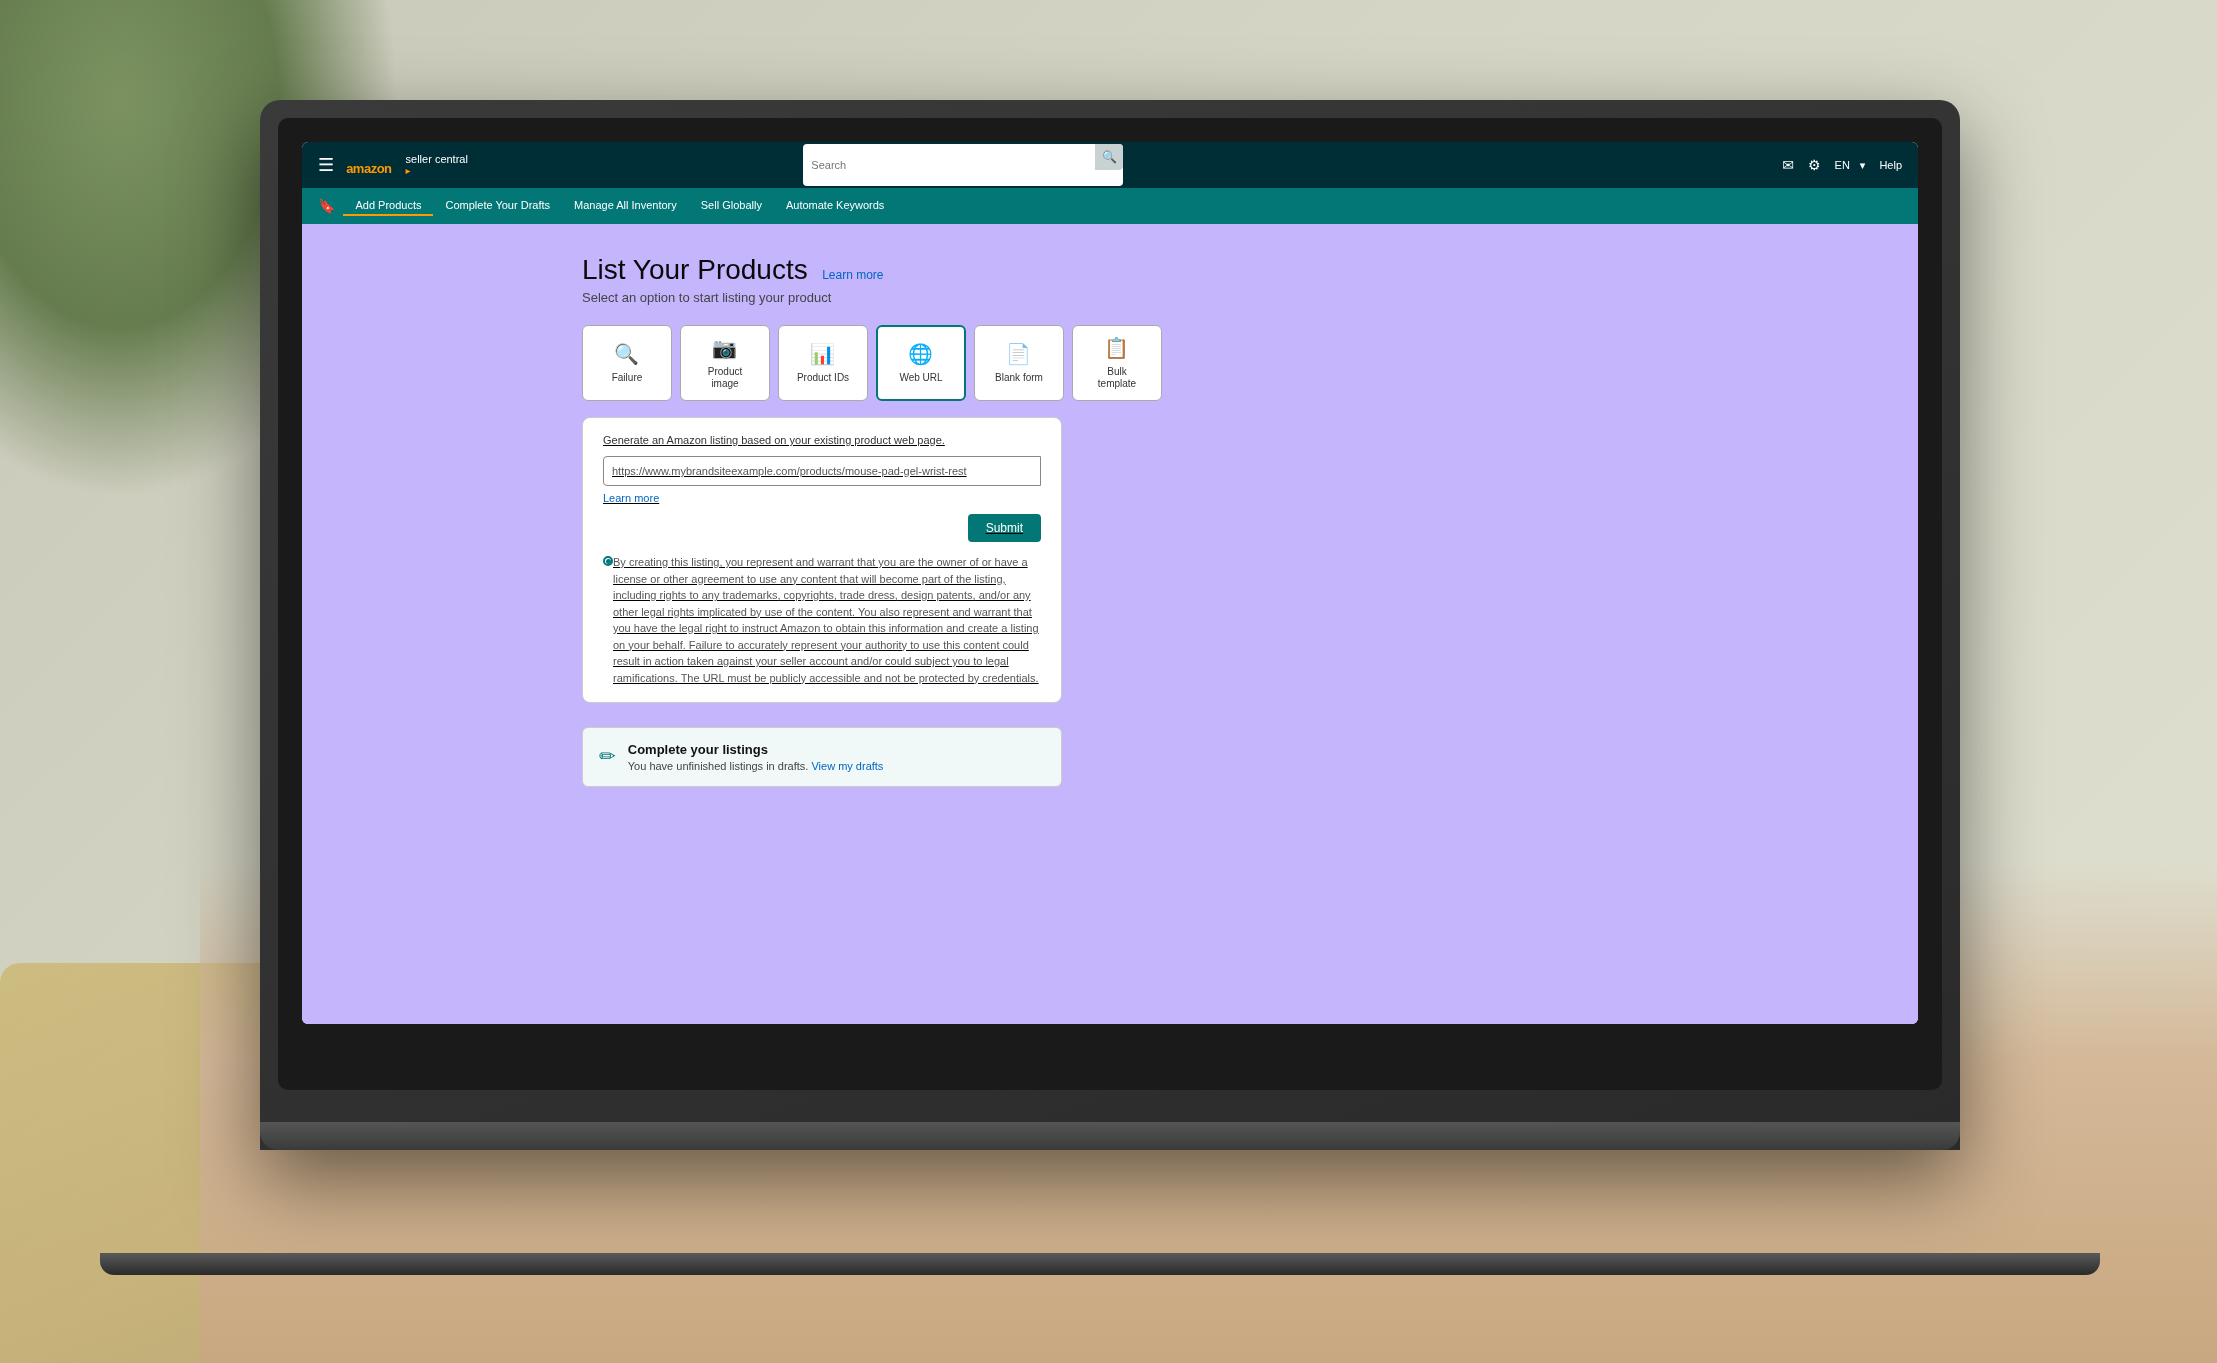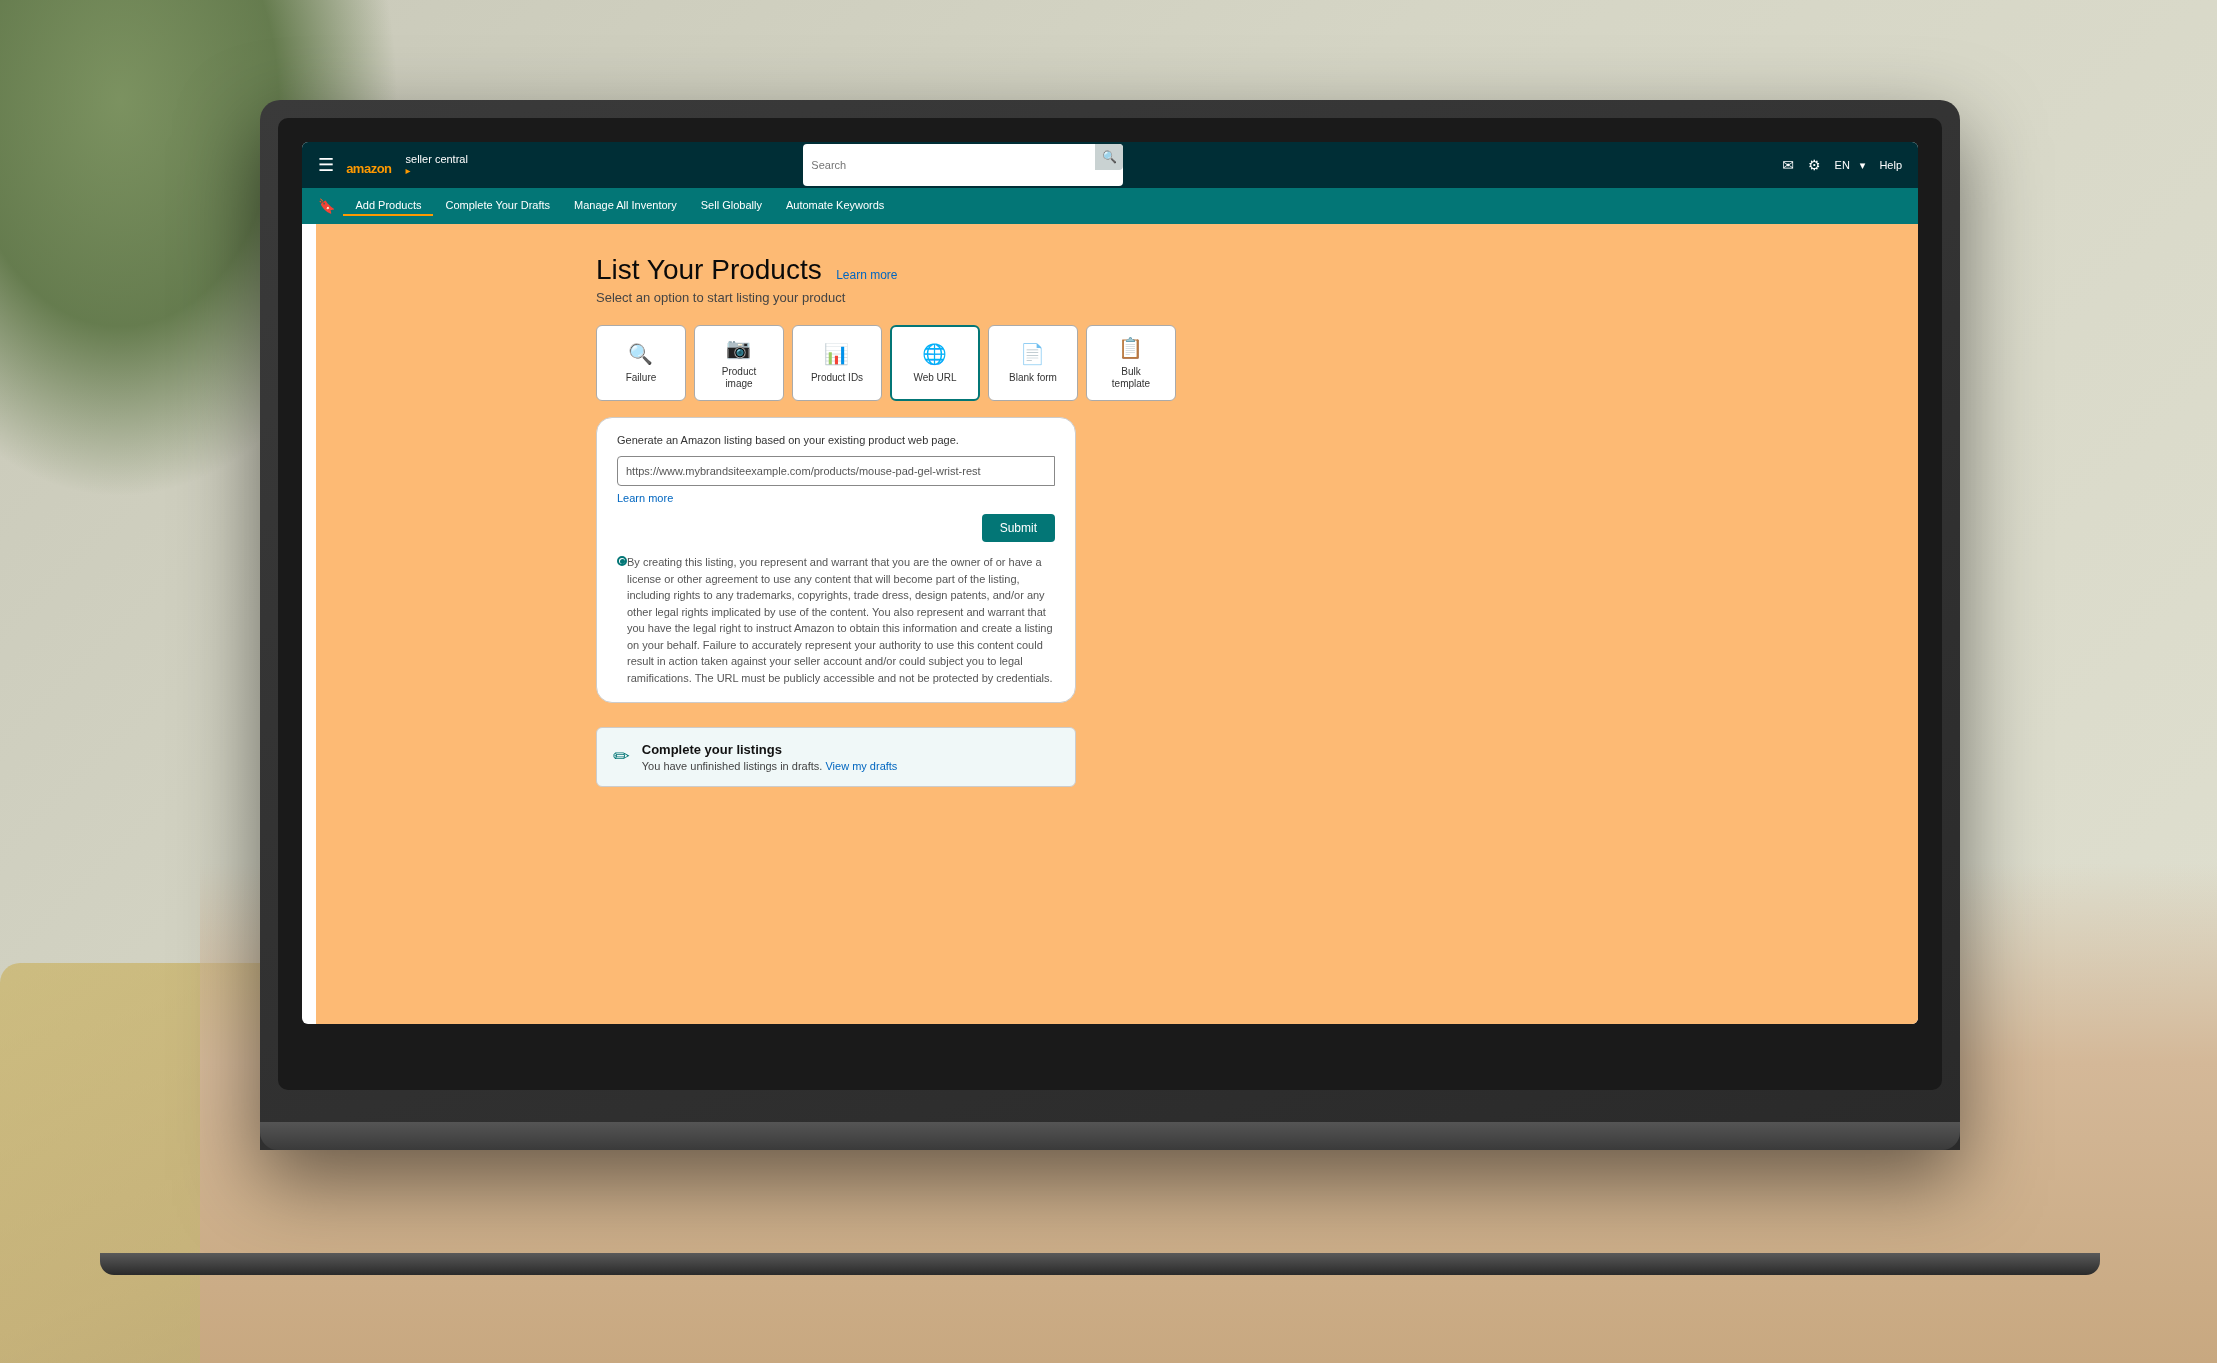--- a/index.html
+++ b/index.html
@@ -217,27 +217,26 @@
       border-bottom: 2px solid transparent;
       white-space: nowrap;
     }
 
     .nav-item.active {
       border-bottom: 2px solid #ff9900;
     }
 
     
     .main-content {
-      background: #fdba74;
+      background: #c4b5fd;
       flex: 1;
       overflow-y: auto;
       padding: 30px 40px 30px 280px;
       position: relative;
       min-height: calc(100% - 82px);
-      margin-left: 14px;
     }
 
     
     .illustration-area {
       position: absolute;
       left: 0;
       top: 0;
       width: 260px;
       height: 100%;
       overflow: hidden;
@@ -312,24 +311,25 @@
 
     .method-tab-label {
       font-size: 10px;
       color: #333;
       line-height: 1.2;
     }
 
     
     .url-panel {
       border: 1px solid #ccc;
-      border-radius: 16px;
+      border-radius: 8px;
       background: #fff;
       padding: 16px 20px;
       max-width: 480px;
+      text-decoration: underline;
     }
 
     .url-panel-desc {
       font-size: 11px;
       color: #333;
       margin-bottom: 10px;
     }
 
     .url-input-row {
       display: flex;

